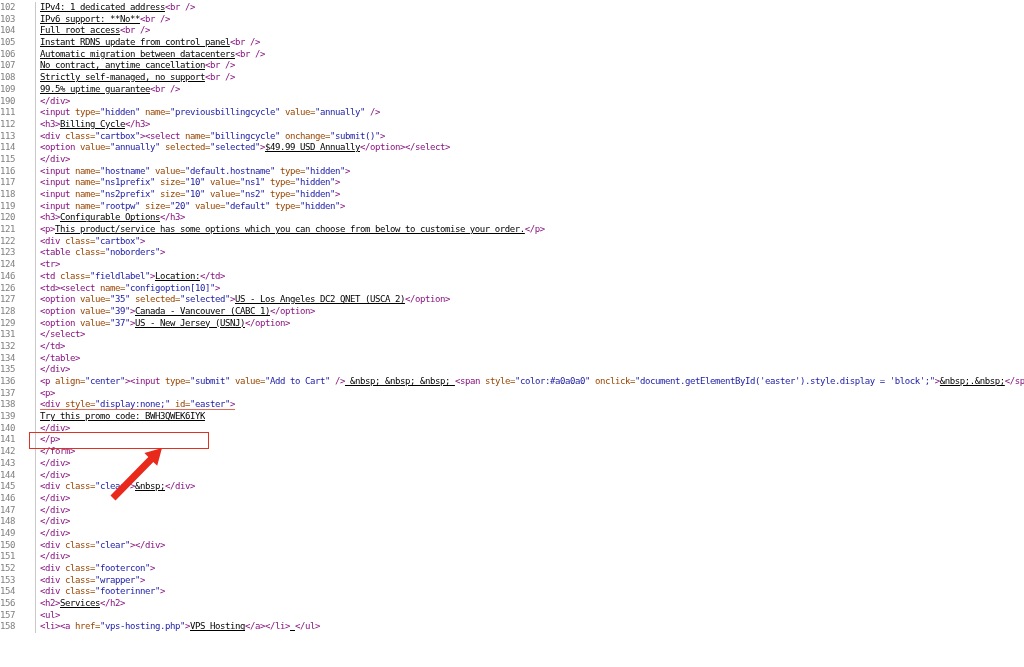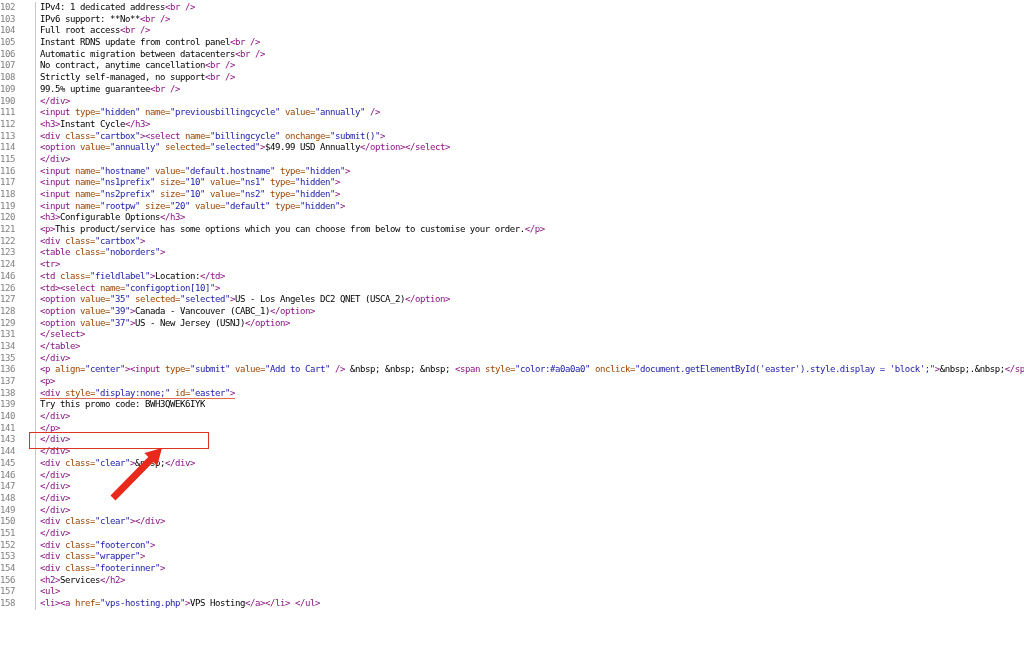--- a/index.html
+++ b/index.html
@@ -13,21 +13,21 @@
   .line { display:flex; height:11.7px; white-space:pre; }
   .ln {
     flex:0 0 26px; text-align:right; padding-right:20px;
     color:var(--ln-color,#808080);
     border-right:1px solid var(--gutter-border,#c8c8c8);
   }
   .code { padding-left:4px; white-space:pre; overflow:hidden; }
   .tok-tag  { color:var(--tag-color,#881280); }
   .tok-attr { color:var(--attr-color,#994500); }
   .tok-val  { color:var(--val-color,#1a1aa6); }
-  .tok-txt  { color:var(--txt-color,#000000); }
+  .tok-txt  { color:var(--txt-color,#000000);text-decoration:underline; }
   .u-red { border-bottom:1px solid var(--underline-color,#e06a55); }
   .promo-box {
     position:absolute; left:29px; top:432px; width:180px; height:17px;
     border:1.5px solid var(--box-border-color,#dd3322);
     pointer-events:none;
   }
   .arrow-svg { position:absolute; left:95px; top:440px; width:80px; height:70px; }
 </style>
 </head>
 <body>
@@ -37,47 +37,49 @@
       <div class="line"><span class="ln">102</span><span class="code"><span><span class="tok-txt">IPv4: 1 dedicated address</span><span class="tok-tag">&lt;br</span><span class="tok-attr"> </span><span class="tok-tag">/&gt;</span></span></span></div>
       <div class="line"><span class="ln">103</span><span class="code"><span><span class="tok-txt">IPv6 support: **No**</span><span class="tok-tag">&lt;br</span><span class="tok-attr"> </span><span class="tok-tag">/&gt;</span></span></span></div>
       <div class="line"><span class="ln">104</span><span class="code"><span><span class="tok-txt">Full root access</span><span class="tok-tag">&lt;br</span><span class="tok-attr"> </span><span class="tok-tag">/&gt;</span></span></span></div>
       <div class="line"><span class="ln">105</span><span class="code"><span><span class="tok-txt">Instant RDNS update from control panel</span><span class="tok-tag">&lt;br</span><span class="tok-attr"> </span><span class="tok-tag">/&gt;</span></span></span></div>
       <div class="line"><span class="ln">106</span><span class="code"><span><span class="tok-txt">Automatic migration between datacenters</span><span class="tok-tag">&lt;br</span><span class="tok-attr"> </span><span class="tok-tag">/&gt;</span></span></span></div>
       <div class="line"><span class="ln">107</span><span class="code"><span><span class="tok-txt">No contract, anytime cancellation</span><span class="tok-tag">&lt;br</span><span class="tok-attr"> </span><span class="tok-tag">/&gt;</span></span></span></div>
       <div class="line"><span class="ln">108</span><span class="code"><span><span class="tok-txt">Strictly self-managed, no support</span><span class="tok-tag">&lt;br</span><span class="tok-attr"> </span><span class="tok-tag">/&gt;</span></span></span></div>
       <div class="line"><span class="ln">109</span><span class="code"><span><span class="tok-txt">99.5% uptime guarantee</span><span class="tok-tag">&lt;br</span><span class="tok-attr"> </span><span class="tok-tag">/&gt;</span></span></span></div>
       <div class="line"><span class="ln">190</span><span class="code"><span><span class="tok-tag">&lt;/div</span><span class="tok-tag">&gt;</span></span></span></div>
       <div class="line"><span class="ln">111</span><span class="code"><span><span class="tok-tag">&lt;input</span><span class="tok-attr"> type=</span><span class="tok-val">"hidden"</span><span class="tok-attr"> name=</span><span class="tok-val">"previousbillingcycle"</span><span class="tok-attr"> value=</span><span class="tok-val">"annually"</span><span class="tok-attr"> </span><span class="tok-tag">/&gt;</span></span></span></div>
-      <div class="line"><span class="ln">112</span><span class="code"><span><span class="tok-tag">&lt;h3</span><span class="tok-tag">&gt;</span><span class="tok-txt">Instant Cycle</span><span class="tok-tag">&lt;/h3</span><span class="tok-tag">&gt;</span></span></span></div>
+      <div class="line"><span class="ln">112</span><span class="code"><span><span class="tok-tag">&lt;h3</span><span class="tok-tag">&gt;</span><span class="tok-txt">Billing Cycle</span><span class="tok-tag">&lt;/h3</span><span class="tok-tag">&gt;</span></span></span></div>
       <div class="line"><span class="ln">113</span><span class="code"><span><span class="tok-tag">&lt;div</span><span class="tok-attr"> class=</span><span class="tok-val">"cartbox"</span><span class="tok-tag">&gt;</span><span class="tok-tag">&lt;select</span><span class="tok-attr"> name=</span><span class="tok-val">"billingcycle"</span><span class="tok-attr"> onchange=</span><span class="tok-val">"submit()"</span><span class="tok-tag">&gt;</span></span></span></div>
       <div class="line"><span class="ln">114</span><span class="code"><span><span class="tok-tag">&lt;option</span><span class="tok-attr"> value=</span><span class="tok-val">"annually"</span><span class="tok-attr"> selected=</span><span class="tok-val">"selected"</span><span class="tok-tag">&gt;</span><span class="tok-txt">$49.99 USD Annually</span><span class="tok-tag">&lt;/option</span><span class="tok-tag">&gt;</span><span class="tok-tag">&lt;/select</span><span class="tok-tag">&gt;</span></span></span></div>
       <div class="line"><span class="ln">115</span><span class="code"><span><span class="tok-tag">&lt;/div</span><span class="tok-tag">&gt;</span></span></span></div>
       <div class="line"><span class="ln">116</span><span class="code"><span><span class="tok-tag">&lt;input</span><span class="tok-attr"> name=</span><span class="tok-val">"hostname"</span><span class="tok-attr"> value=</span><span class="tok-val">"default.hostname"</span><span class="tok-attr"> type=</span><span class="tok-val">"hidden"</span><span class="tok-tag">&gt;</span></span></span></div>
       <div class="line"><span class="ln">117</span><span class="code"><span><span class="tok-tag">&lt;input</span><span class="tok-attr"> name=</span><span class="tok-val">"ns1prefix"</span><span class="tok-attr"> size=</span><span class="tok-val">"10"</span><span class="tok-attr"> value=</span><span class="tok-val">"ns1"</span><span class="tok-attr"> type=</span><span class="tok-val">"hidden"</span><span class="tok-tag">&gt;</span></span></span></div>
       <div class="line"><span class="ln">118</span><span class="code"><span><span class="tok-tag">&lt;input</span><span class="tok-attr"> name=</span><span class="tok-val">"ns2prefix"</span><span class="tok-attr"> size=</span><span class="tok-val">"10"</span><span class="tok-attr"> value=</span><span class="tok-val">"ns2"</span><span class="tok-attr"> type=</span><span class="tok-val">"hidden"</span><span class="tok-tag">&gt;</span></span></span></div>
       <div class="line"><span class="ln">119</span><span class="code"><span><span class="tok-tag">&lt;input</span><span class="tok-attr"> name=</span><span class="tok-val">"rootpw"</span><span class="tok-attr"> size=</span><span class="tok-val">"20"</span><span class="tok-attr"> value=</span><span class="tok-val">"default"</span><span class="tok-attr"> type=</span><span class="tok-val">"hidden"</span><span class="tok-tag">&gt;</span></span></span></div>
       <div class="line"><span class="ln">120</span><span class="code"><span><span class="tok-tag">&lt;h3</span><span class="tok-tag">&gt;</span><span class="tok-txt">Configurable Options</span><span class="tok-tag">&lt;/h3</span><span class="tok-tag">&gt;</span></span></span></div>
       <div class="line"><span class="ln">121</span><span class="code"><span><span class="tok-tag">&lt;p</span><span class="tok-tag">&gt;</span><span class="tok-txt">This product/service has some options which you can choose from below to customise your order.</span><span class="tok-tag">&lt;/p</span><span class="tok-tag">&gt;</span></span></span></div>
       <div class="line"><span class="ln">122</span><span class="code"><span><span class="tok-tag">&lt;div</span><span class="tok-attr"> class=</span><span class="tok-val">"cartbox"</span><span class="tok-tag">&gt;</span></span></span></div>
       <div class="line"><span class="ln">123</span><span class="code"><span><span class="tok-tag">&lt;table</span><span class="tok-attr"> class=</span><span class="tok-val">"noborders"</span><span class="tok-tag">&gt;</span></span></span></div>
       <div class="line"><span class="ln">124</span><span class="code"><span><span class="tok-tag">&lt;tr</span><span class="tok-tag">&gt;</span></span></span></div>
       <div class="line"><span class="ln">146</span><span class="code"><span><span class="tok-tag">&lt;td</span><span class="tok-attr"> class=</span><span class="tok-val">"fieldlabel"</span><span class="tok-tag">&gt;</span><span class="tok-txt">Location:</span><span class="tok-tag">&lt;/td</span><span class="tok-tag">&gt;</span></span></span></div>
       <div class="line"><span class="ln">126</span><span class="code"><span><span class="tok-tag">&lt;td</span><span class="tok-tag">&gt;</span><span class="tok-tag">&lt;select</span><span class="tok-attr"> name=</span><span class="tok-val">"configoption[10]"</span><span class="tok-tag">&gt;</span></span></span></div>
       <div class="line"><span class="ln">127</span><span class="code"><span><span class="tok-tag">&lt;option</span><span class="tok-attr"> value=</span><span class="tok-val">"35"</span><span class="tok-attr"> selected=</span><span class="tok-val">"selected"</span><span class="tok-tag">&gt;</span><span class="tok-txt">US - Los Angeles DC2 QNET (USCA_2)</span><span class="tok-tag">&lt;/option</span><span class="tok-tag">&gt;</span></span></span></div>
       <div class="line"><span class="ln">128</span><span class="code"><span><span class="tok-tag">&lt;option</span><span class="tok-attr"> value=</span><span class="tok-val">"39"</span><span class="tok-tag">&gt;</span><span class="tok-txt">Canada - Vancouver (CABC_1)</span><span class="tok-tag">&lt;/option</span><span class="tok-tag">&gt;</span></span></span></div>
       <div class="line"><span class="ln">129</span><span class="code"><span><span class="tok-tag">&lt;option</span><span class="tok-attr"> value=</span><span class="tok-val">"37"</span><span class="tok-tag">&gt;</span><span class="tok-txt">US - New Jersey (USNJ)</span><span class="tok-tag">&lt;/option</span><span class="tok-tag">&gt;</span></span></span></div>
       <div class="line"><span class="ln">131</span><span class="code"><span><span class="tok-tag">&lt;/select</span><span class="tok-tag">&gt;</span></span></span></div>
+      <div class="line"><span class="ln">132</span><span class="code"><span><span class="tok-tag">&lt;/td</span><span class="tok-tag">&gt;</span></span></span></div>
       <div class="line"><span class="ln">134</span><span class="code"><span><span class="tok-tag">&lt;/table</span><span class="tok-tag">&gt;</span></span></span></div>
       <div class="line"><span class="ln">135</span><span class="code"><span><span class="tok-tag">&lt;/div</span><span class="tok-tag">&gt;</span></span></span></div>
       <div class="line"><span class="ln">136</span><span class="code"><span><span class="tok-tag">&lt;p</span><span class="tok-attr"> align=</span><span class="tok-val">"center"</span><span class="tok-tag">&gt;</span><span class="tok-tag">&lt;input</span><span class="tok-attr"> type=</span><span class="tok-val">"submit"</span><span class="tok-attr"> value=</span><span class="tok-val">"Add to Cart"</span><span class="tok-attr"> </span><span class="tok-tag">/&gt;</span><span class="tok-txt"> &amp;nbsp; &amp;nbsp; &amp;nbsp; </span><span class="tok-tag">&lt;span</span><span class="tok-attr"> style=</span><span class="tok-val">"color:#a0a0a0"</span><span class="tok-attr"> onclick=</span><span class="tok-val">"document.getElementById('easter').style.display = 'block';"</span><span class="tok-tag">&gt;</span><span class="tok-txt">&amp;nbsp;.&amp;nbsp;</span><span class="tok-tag">&lt;/span</span></span></span></div>
       <div class="line"><span class="ln">137</span><span class="code"><span><span class="tok-tag">&lt;p</span><span class="tok-tag">&gt;</span></span></span></div>
       <div class="line"><span class="ln">138</span><span class="code"><span class="u-red"><span class="tok-tag">&lt;div</span><span class="tok-attr"> style=</span><span class="tok-val">"display:none;"</span><span class="tok-attr"> id=</span><span class="tok-val">"easter"</span><span class="tok-tag">&gt;</span></span></span></div>
       <div class="line"><span class="ln">139</span><span class="code"><span><span class="tok-txt">Try this promo code: BWH3QWEK6IYK</span></span></span></div>
       <div class="line"><span class="ln">140</span><span class="code"><span><span class="tok-tag">&lt;/div</span><span class="tok-tag">&gt;</span></span></span></div>
       <div class="line"><span class="ln">141</span><span class="code"><span><span class="tok-tag">&lt;/p</span><span class="tok-tag">&gt;</span></span></span></div>
+      <div class="line"><span class="ln">142</span><span class="code"><span><span class="tok-tag">&lt;/form</span><span class="tok-tag">&gt;</span></span></span></div>
       <div class="line"><span class="ln">143</span><span class="code"><span><span class="tok-tag">&lt;/div</span><span class="tok-tag">&gt;</span></span></span></div>
       <div class="line"><span class="ln">144</span><span class="code"><span><span class="tok-tag">&lt;/div</span><span class="tok-tag">&gt;</span></span></span></div>
       <div class="line"><span class="ln">145</span><span class="code"><span><span class="tok-tag">&lt;div</span><span class="tok-attr"> class=</span><span class="tok-val">"clear"</span><span class="tok-tag">&gt;</span><span class="tok-txt">&amp;nbsp;</span><span class="tok-tag">&lt;/div</span><span class="tok-tag">&gt;</span></span></span></div>
       <div class="line"><span class="ln">146</span><span class="code"><span><span class="tok-tag">&lt;/div</span><span class="tok-tag">&gt;</span></span></span></div>
       <div class="line"><span class="ln">147</span><span class="code"><span><span class="tok-tag">&lt;/div</span><span class="tok-tag">&gt;</span></span></span></div>
       <div class="line"><span class="ln">148</span><span class="code"><span><span class="tok-tag">&lt;/div</span><span class="tok-tag">&gt;</span></span></span></div>
       <div class="line"><span class="ln">149</span><span class="code"><span><span class="tok-tag">&lt;/div</span><span class="tok-tag">&gt;</span></span></span></div>
       <div class="line"><span class="ln">150</span><span class="code"><span><span class="tok-tag">&lt;div</span><span class="tok-attr"> class=</span><span class="tok-val">"clear"</span><span class="tok-tag">&gt;</span><span class="tok-tag">&lt;/div</span><span class="tok-tag">&gt;</span></span></span></div>
       <div class="line"><span class="ln">151</span><span class="code"><span><span class="tok-tag">&lt;/div</span><span class="tok-tag">&gt;</span></span></span></div>
       <div class="line"><span class="ln">152</span><span class="code"><span><span class="tok-tag">&lt;div</span><span class="tok-attr"> class=</span><span class="tok-val">"footercon"</span><span class="tok-tag">&gt;</span></span></span></div>

